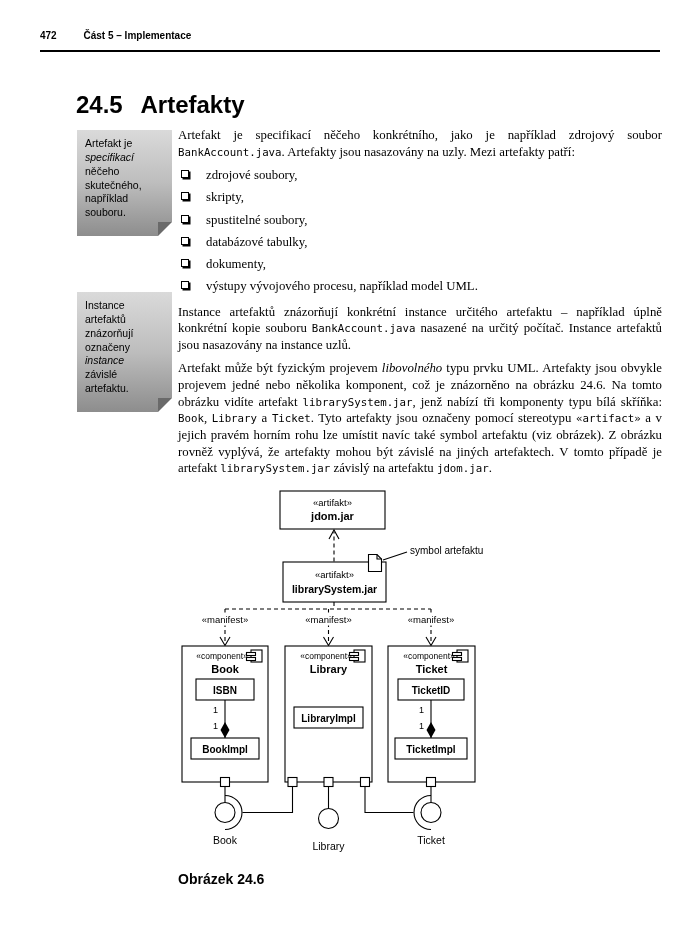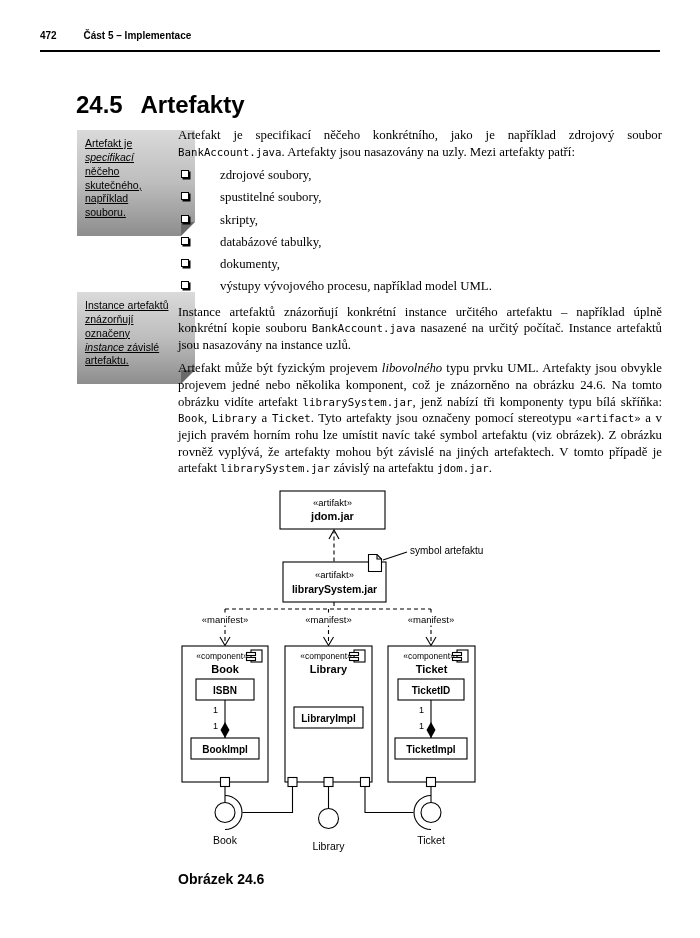--- a/index.html
+++ b/index.html
@@ -19,45 +19,45 @@
 
   
   .section-title {
     position:absolute; top:91px; left:76px;
     font-family:"Liberation Sans", sans-serif; font-weight:bold; font-size:24px;
   }
   .section-title .sec-num { margin-right:12px; }
 
   
   .note {
-    position:absolute; left:77px; width:118px;
+    position:absolute; left:77px; width:95px;
     background:linear-gradient(180deg,#dadada 0%,#bdbdbd 50%,#8d8d8d 100%);
     padding:7px 24px 16px 8px;
-    font-family:"Liberation Sans", sans-serif; font-size:10.5px; line-height:1.32;text-decoration:underline;
+    font-family:"Liberation Sans", sans-serif; font-size:10.5px; line-height:1.32;
   }
   .note::after {
     content:""; position:absolute; right:0; bottom:0; width:0; height:0;
     border-style:solid; border-width:14px 14px 0 0;
     border-color:#6a6a6a #ffffff transparent transparent;
   }
   .note-1 { top:130px; }
   .note-2 { top:292px; }
 
   
   .main-col {
     position:absolute; left:178px; top:127px; width:484px;
     font-size:12.8px; line-height:1.3; text-align:justify;
   }
   .para { margin-bottom:7px; }
   .seg-plain {}
   .seg-italic { font-style:italic; }
   .seg-mono { font-family:"DejaVu Sans Mono", monospace; font-size:0.84em; }
 
   ul.bullets { list-style:none; margin:3px 0 9px 0; }
-  ul.bullets li { display:flex; align-items:flex-start; margin-bottom:5.5px;gap:14px; }
+  ul.bullets li { display:flex; align-items:flex-start; margin-bottom:5.5px; }
   .bullet-sq {
     flex:0 0 auto; width:8px; height:8px; border:1.3px solid #000;
     box-shadow:1.5px 1.5px 0 #000; margin:3px 17px 0 3px; background:#fff;
   }
 
   
   .diagram-wrap { margin-top:4px; }
   svg text { font-family:"Liberation Sans", sans-serif; fill:#000; }
   .box   { fill:#fff; stroke:#000; stroke-width:1.1; }
   .ln    { stroke:#000; stroke-width:1.1; fill:none; }
@@ -99,25 +99,25 @@
 
   <p class="para"><span class="seg-plain">Artefakt je specifikací něčeho konkrétního, jako je například zdrojový soubor </span><span class="seg-mono">BankAccount.java</span><span class="seg-plain">. Artefakty jsou nasazovány na uzly. Mezi artefakty patří:</span></p>
 
   <ul class="bullets">
     <li>
         <span class="bullet-sq"></span>
         <span>zdrojové soubory,</span>
       </li>
     <li>
         <span class="bullet-sq"></span>
+        <span>skripty,</span>
+      </li>
+    <li>
+        <span class="bullet-sq"></span>
         <span>spustitelné soubory,</span>
-      </li>
-    <li>
-        <span class="bullet-sq"></span>
-        <span>skripty,</span>
       </li>
     <li>
         <span class="bullet-sq"></span>
         <span>databázové tabulky,</span>
       </li>
     <li>
         <span class="bullet-sq"></span>
         <span>dokumenty,</span>
       </li>
     <li>

